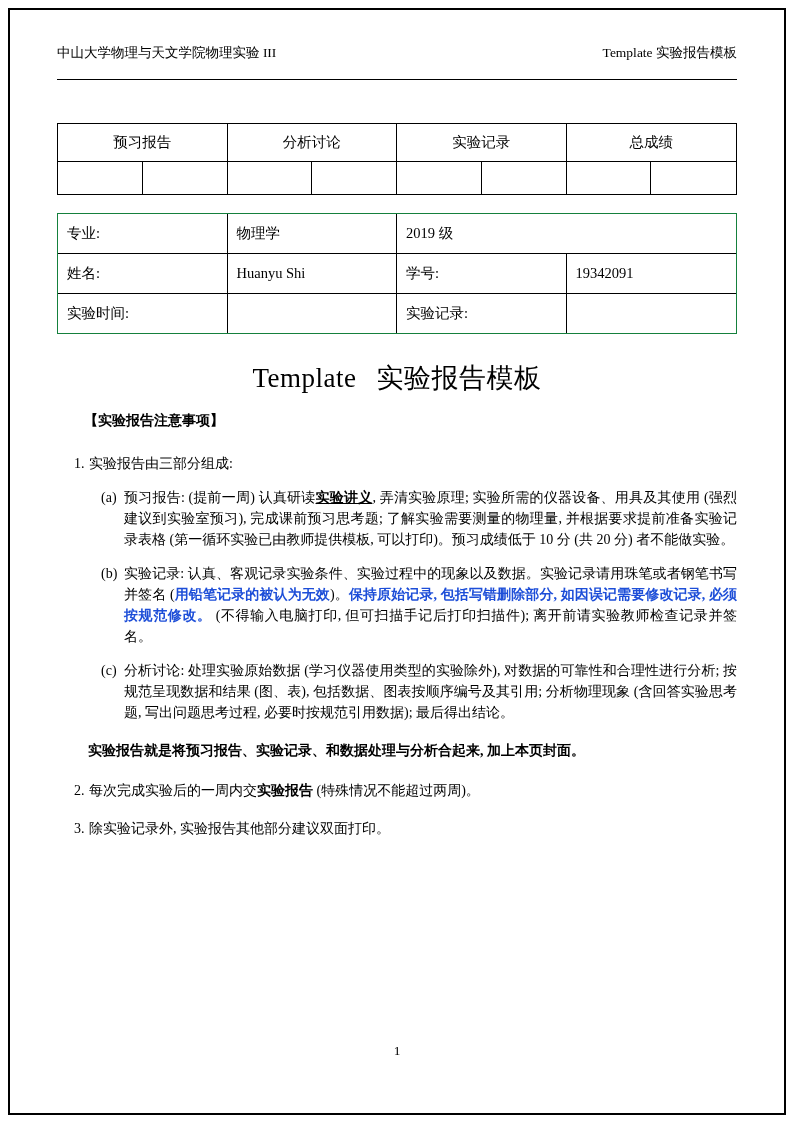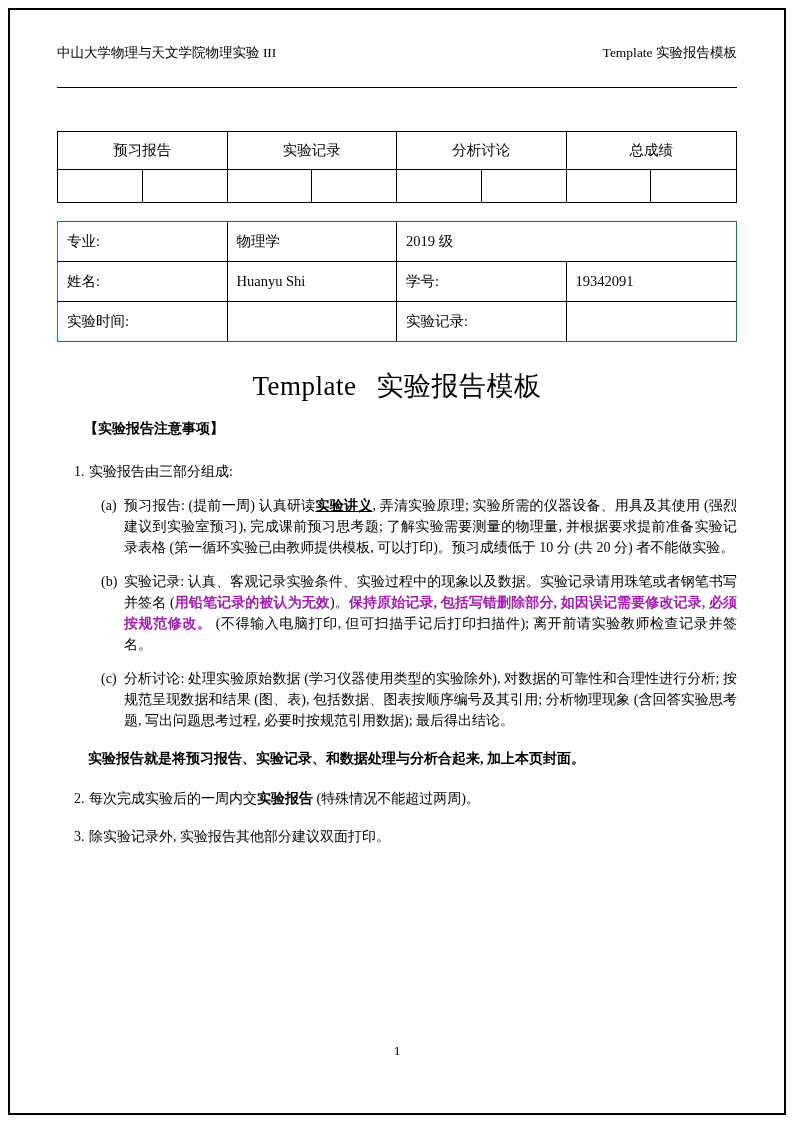--- a/index.html
+++ b/index.html
@@ -2,21 +2,21 @@
 <html><head>
 <meta charset="utf-8">
 <style>
   * { margin: 0; padding: 0; box-sizing: border-box; }
   html, body { background: #ffffff; }
   body { font-family: "Liberation Serif", "DejaVu Serif", serif; color: #000; }
   .page { position: relative; width: 794px; height: 1123px; background: #fff; margin: 0 auto; overflow: hidden; }
   .frame { position: absolute; top: 8px; left: 8px; right: 8px; bottom: 8px; border: 2px solid #000; pointer-events: none; }
   .content { position: absolute; top: 8px; left: 57px; width: 680px; }
 
-  .running-header { display: flex; justify-content: space-between; align-items: flex-start; margin-top: 36px; padding-bottom: 25px; border-bottom: 1px solid #000; font-size: 13.5px; }
+  .running-header { display: flex; justify-content: space-between; align-items: flex-start; margin-top: 36px; padding-bottom: 17px; border-bottom: 1px solid #000; font-size: 13.5px; }
 
   .grade-table { margin-top: 43px; border: 1px solid #000; }
   .gt-header { display: grid; grid-template-columns: repeat(4, 1fr); }
   .gt-hcell { height: 37px; border-right: 1px solid #000; display: flex; align-items: center; justify-content: center; font-size: 14.5px; }
   .gt-hcell:last-child { border-right: none; }
   .gt-cells { display: grid; grid-template-columns: repeat(8, 1fr); border-top: 1px solid #000; }
   .gt-cell { height: 32px; border-right: 1px solid #000; }
   .gt-cell:last-child { border-right: none; }
 
   .info-table { margin-top: 18px; border: 1px solid #15803d; }
@@ -37,42 +37,42 @@
   .item-3 { margin-top: 17px; }
 
   .subitem { display: flex; margin-top: 13px; margin-left: 44px; font-size: 14px; line-height: 21px; }
   .subitem .slabel { width: 23px; flex: none; }
   .subitem .stext { flex: 1; text-align: justify; }
 
   .summary { margin-top: 17px; margin-left: 31px; font-weight: bold; font-size: 14px; line-height: 21px; }
 
   .b  { font-weight: bold; }
   .bu { font-weight: bold; text-decoration: underline; }
-  .rb { font-weight: bold; color: #a21caf; }
+  .rb { font-weight: bold; color: #1d4ed8; }
 
   .pageno { position: absolute; bottom: 64px; left: 0; right: 0; text-align: center; font-size: 13.5px; }
 </style>
 </head>
 <body>
 
 <div class="page">
   <div class="frame"></div>
 
   <div class="content">
 
     <div class="running-header">
       <span>中山大学物理与天文学院物理实验 III</span>
       <span>Template 实验报告模板</span>
     </div>
 
     <div class="grade-table">
       <div class="gt-header">
         <div class="gt-hcell">预习报告</div>
+        <div class="gt-hcell">分析讨论</div>
         <div class="gt-hcell">实验记录</div>
-        <div class="gt-hcell">分析讨论</div>
         <div class="gt-hcell">总成绩</div>
       </div>
       <div class="gt-cells">
         <div class="gt-cell"></div>
         <div class="gt-cell"></div>
         <div class="gt-cell"></div>
         <div class="gt-cell"></div>
         <div class="gt-cell"></div>
         <div class="gt-cell"></div>
         <div class="gt-cell"></div>

